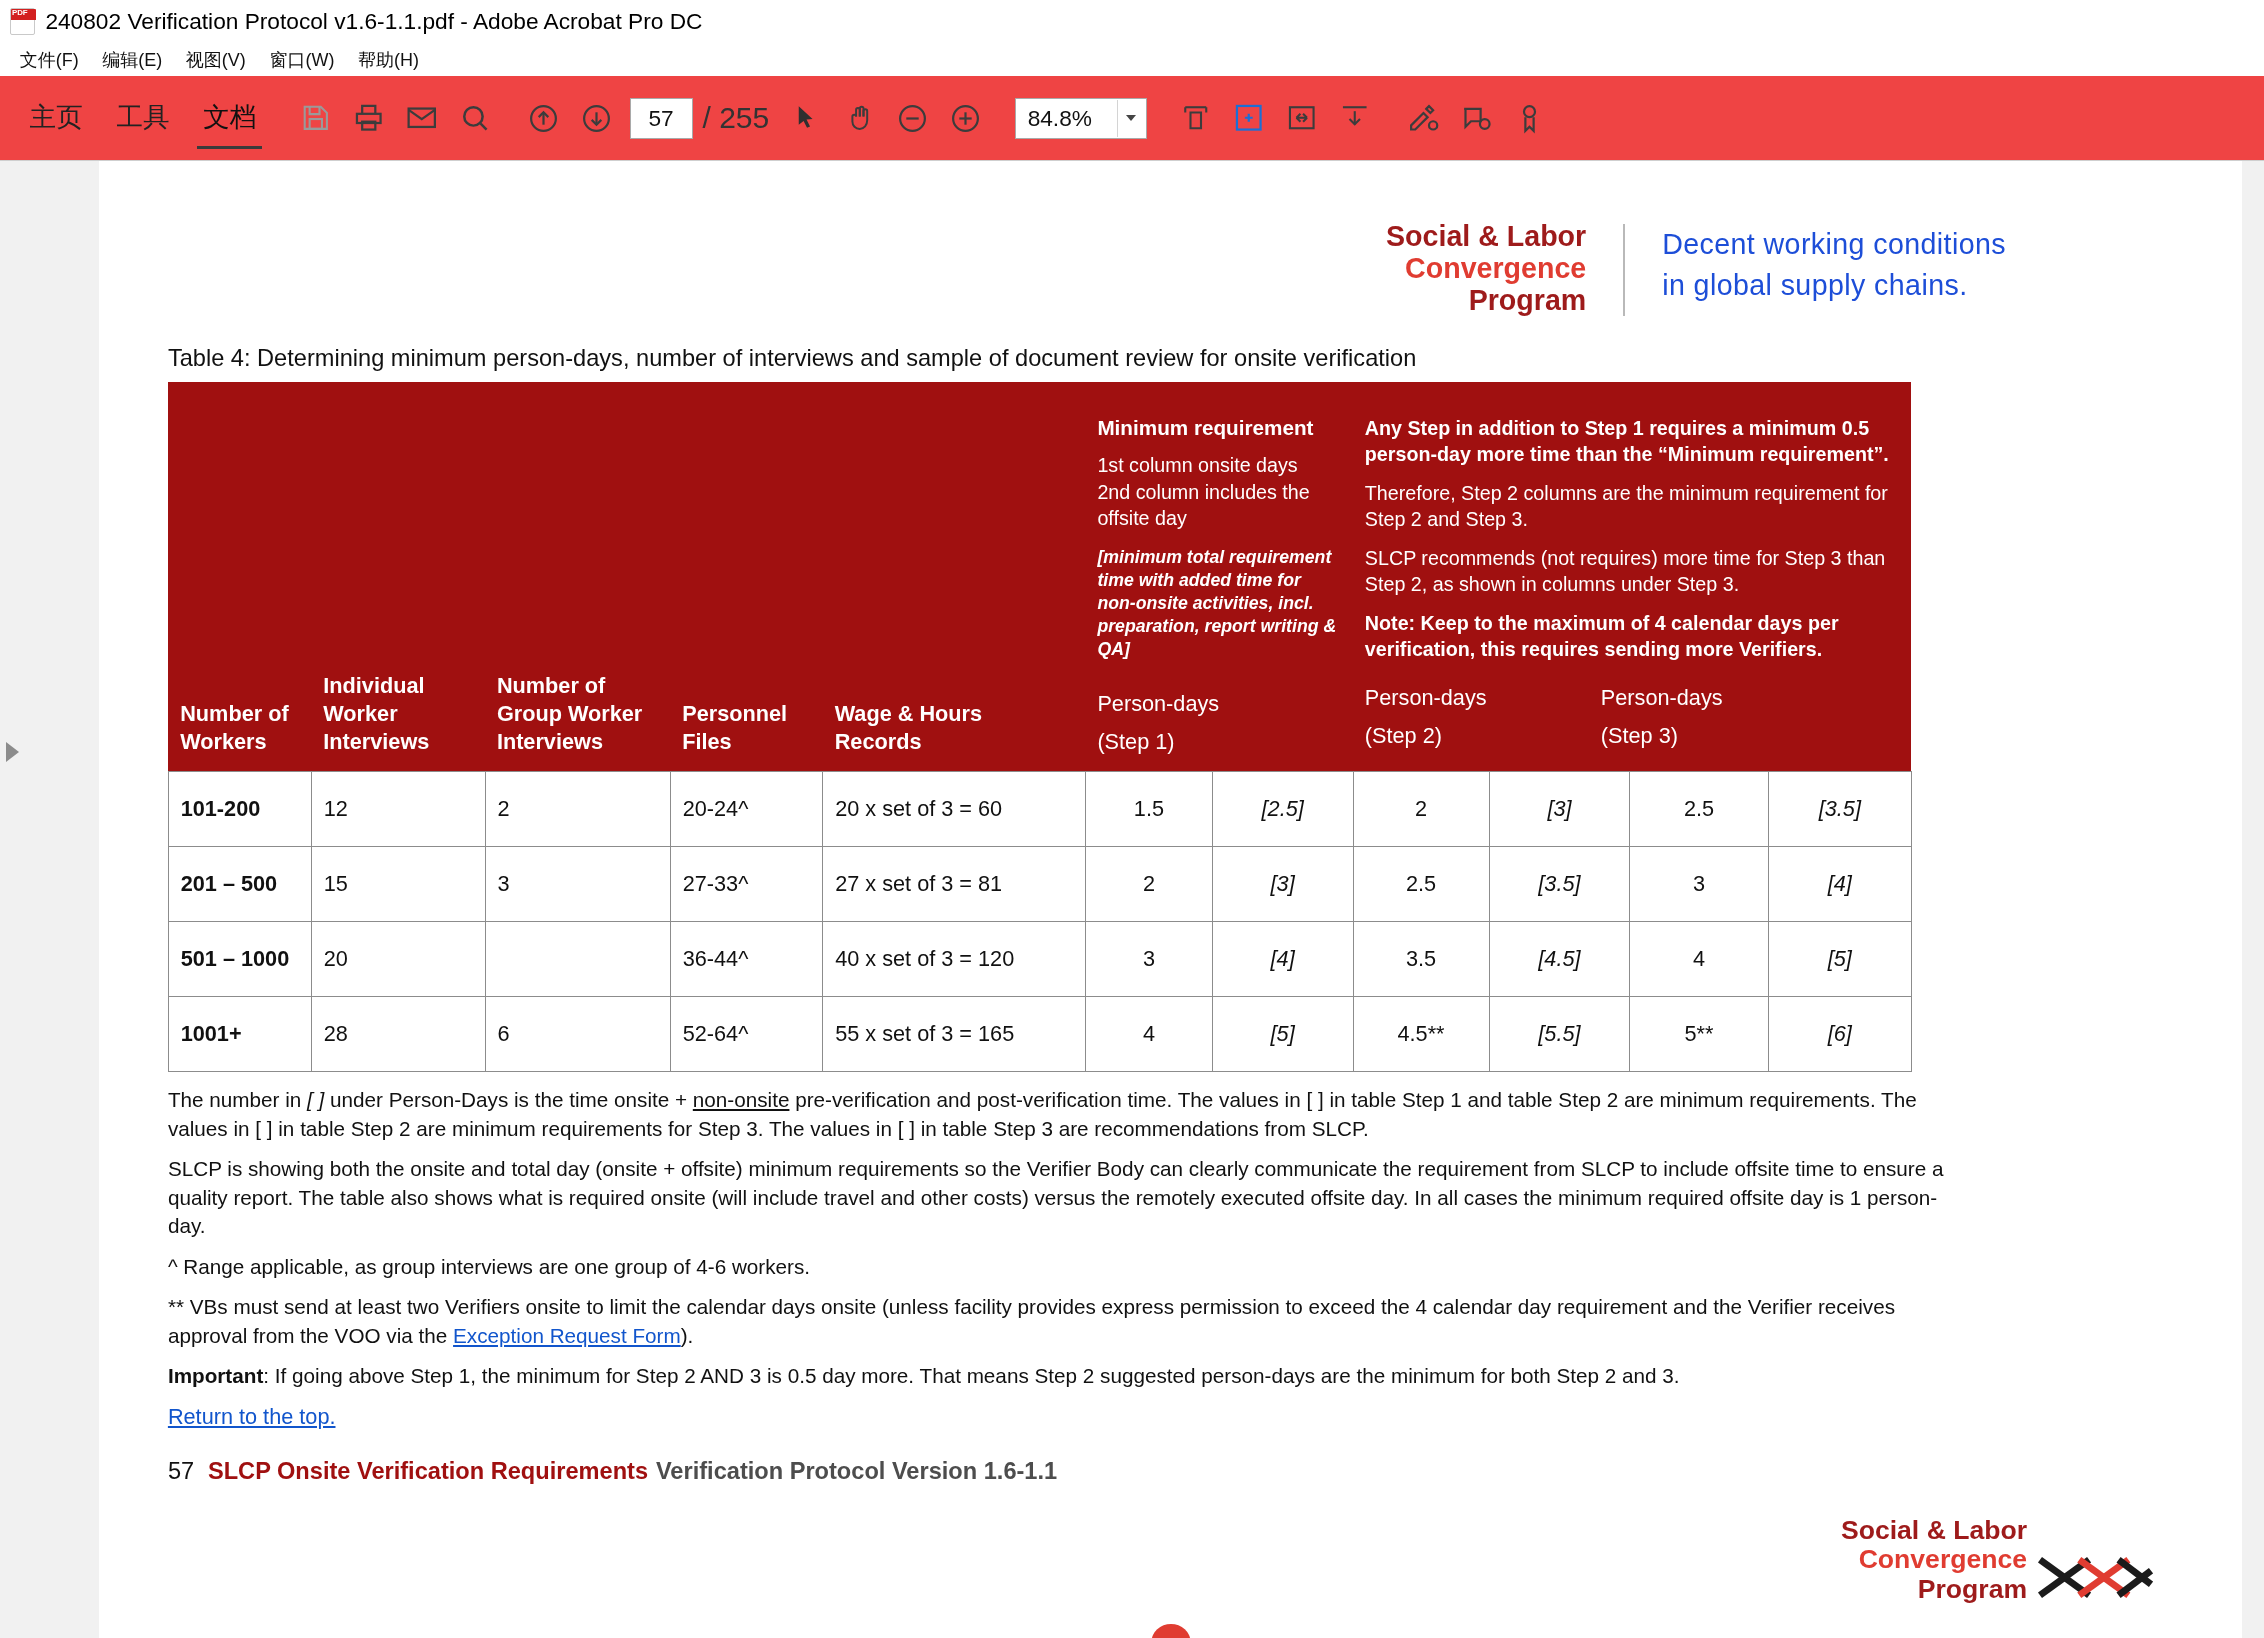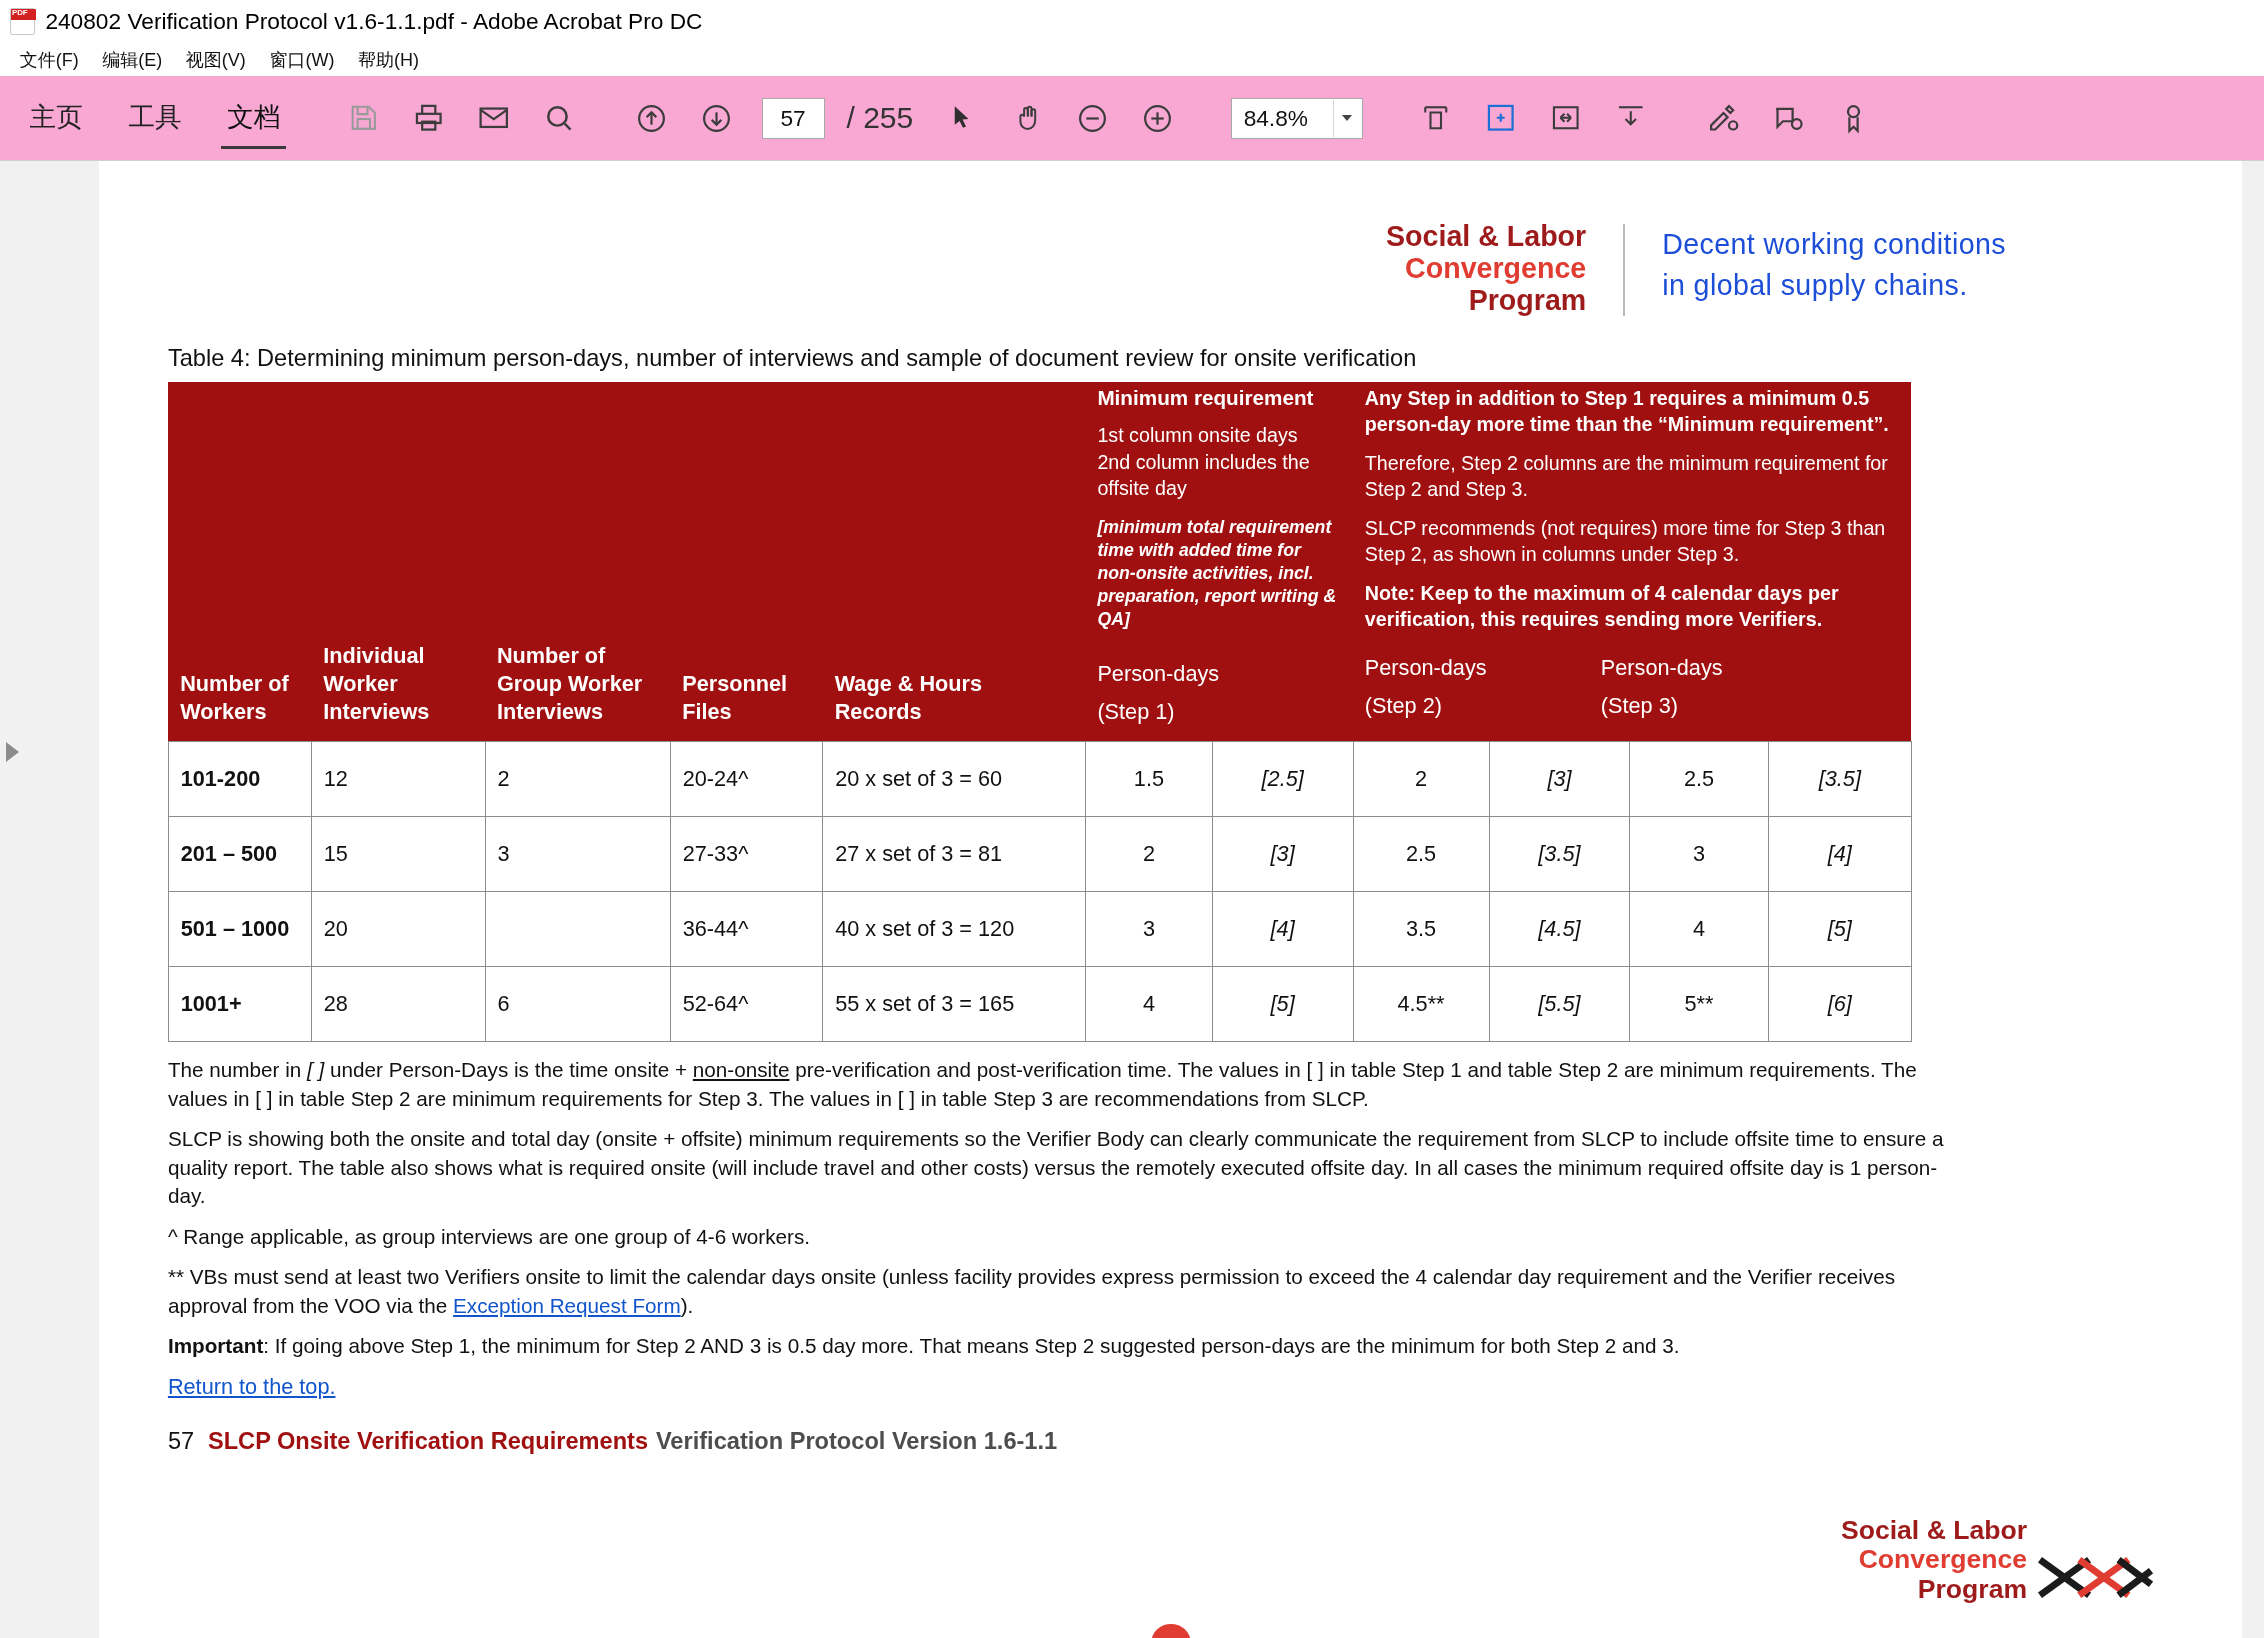--- a/index.html
+++ b/index.html
@@ -57,26 +57,26 @@
     font-size: 18px;
     color: #111;
   }
   .menubar .mi {
     padding: 2px 11.8px;
     cursor: default;
   }
   
   .toolbar {
     height: 85px;
-    background: #f9a8d4;
+    background: #ef4444;
     border-bottom: 1px solid #cfcfcf;
     display: flex; align-items: center;
     padding: 0 13.8px;
     flex: 0 0 85px;
-    gap: 14px;
+    gap: 2px;
   }
   .tab {
     font-size: 26.6px;
     color: #222;
     padding: 19.7px 15.8px 21.7px 15.8px;
     position: relative;
     cursor: default;
   }
   .tab.active { color: #111; }
   .tab.active::after {
@@ -200,21 +200,21 @@
     vertical-align: bottom;
     text-align: left;
     padding: 9.9px 11.8px 15.8px 11.8px;
     font-size: 21.7px;
     font-weight: bold;
     border: none;
   }
   table.main th.note {
     vertical-align: top;
     font-weight: normal;
-    padding-top: 4px;
+    padding-top: 34px;
     margin-top: 44px;
   }
   .hdr-block { line-height: 1.28; }
   .note-strong { font-weight: bold; }
   .note-p { margin: 0 0 13.8px 0; line-height: 1.3; font-size: 19.7px; }
   .note-p.first { font-weight: bold; }
   .minreq-title { font-weight: bold; font-size: 20.7px; margin-bottom: 11.8px; }
   .minreq-line { font-weight: normal; font-size: 19.7px; line-height: 1.35; }
   .minreq-ital {
     font-style: italic; font-weight: bold; font-size: 17.7px;

